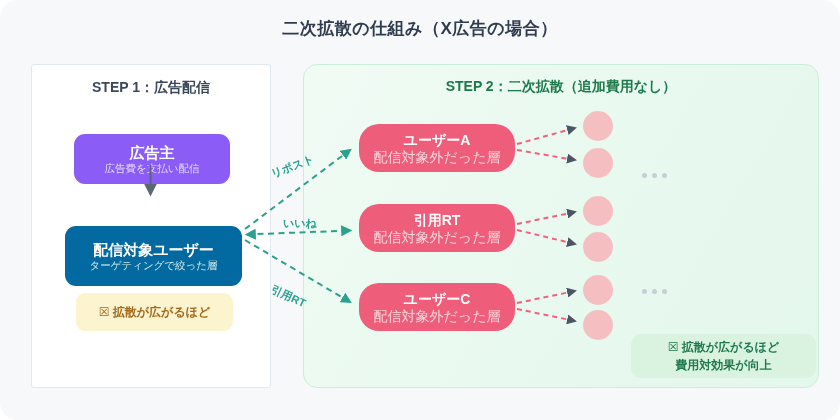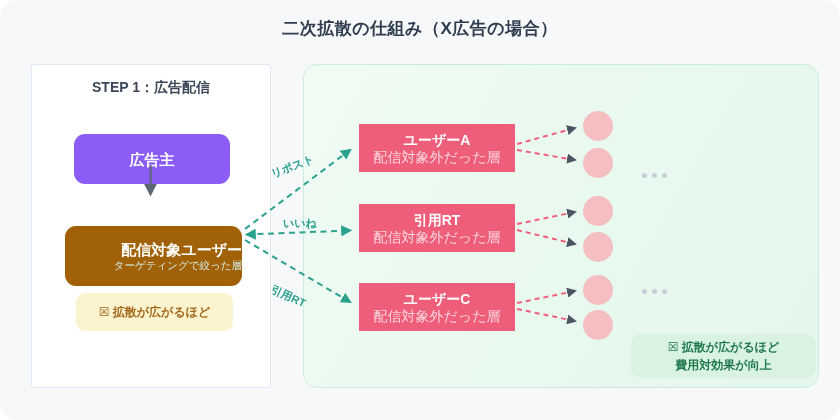--- a/index.html
+++ b/index.html
@@ -13,34 +13,34 @@
   .panel1{position:absolute;left:31px;top:64px;width:240px;height:324px;
           background:#ffffff;border:1px solid #e1e8f1;border-radius:3px;box-sizing:border-box;}
   .p1-heading{position:absolute;top:14px;left:0;width:100%;text-align:center;
           font-size:14px;font-weight:bold;color:#3b485a;}
   .node{position:absolute;border-radius:11px;color:#fff;text-align:center;
         display:flex;flex-direction:column;justify-content:center;gap:3px;margin-top:20px;}
   .node .t{font-size:15px;font-weight:bold;line-height:1;}
   .node .s{font-size:10.5px;line-height:1;}
   .adv-box{left:42px;top:49px;width:156px;height:50px;background:#8b5cf6;}
   .adv-box .s{color:#e7dcfc;}
-  .target-box{left:33px;top:141px;width:177px;height:60px;background:#a16207;text-align:right;}
+  .target-box{left:33px;top:141px;width:177px;height:60px;background:#0369a1;}
   .target-box .s{color:#d6efe9;}
   .billing-note{position:absolute;left:44px;top:228px;width:157px;height:38px;
         background:#fcf3cf;border-radius:9px;display:flex;align-items:center;justify-content:center;
         font-size:12px;font-weight:bold;color:#a2691b;}
 
   
   .panel2{position:absolute;left:303px;top:64px;width:516px;height:324px;
           background:linear-gradient(120deg,#f0fbf4 0%,#e8f9ef 55%,#e4f7ec 100%);
           border:1.5px solid #cbeeda;border-radius:14px;box-sizing:border-box;}
   .p2-heading{position:absolute;top:13px;left:0;width:100%;text-align:center;
           font-size:14px;font-weight:bold;color:#1c7a4a;}
   .user-box{position:absolute;left:55px;width:156px;height:48px;background:#ee5d79;
-          border-radius:0;color:#fff;text-align:center;display:flex;flex-direction:column;
+          border-radius:20px;color:#fff;text-align:center;display:flex;flex-direction:column;
           justify-content:center;gap:3px;}
   .user-box .t{font-size:14px;font-weight:bold;line-height:1;}
   .user-box .s{font-size:14px;line-height:1;color:#fbd7dc;}
   .u-a{top:59px;} .u-b{top:139px;} .u-c{top:218px;}
 
   .follower{position:absolute;width:30px;height:30px;border-radius:50%;background:#f5bfc1;}
   .f-a1{left:279px;top:46px;} .f-a2{left:279px;top:83px;}
   .f-b1{left:279px;top:131px;} .f-b2{left:279px;top:167px;}
   .f-c1{left:279px;top:210px;} .f-c2{left:279px;top:245px;}
 
@@ -66,31 +66,33 @@
 
 <div class="canvas">
 
   <div class="title">二次拡散の仕組み（X広告の場合）</div>
 
   <div class="panel1">
     <div class="p1-heading">STEP 1：広告配信</div>
 
     <div class="node adv-box">
       <div class="t">広告主</div>
+      <div class="s">広告費を支払い配信</div>
     </div>
 
     <div class="node target-box">
       <div class="t">配信対象ユーザー</div>
       <div class="s">ターゲティングで絞った層</div>
     </div>
 
     <div class="billing-note">☒ 拡散が広がるほど</div>
   </div>
 
   <div class="panel2">
+    <div class="p2-heading">STEP 2：二次拡散（追加費用なし）</div>
 
     <div class="user-box u-a">
       <div class="t">ユーザーA</div>
       <div class="s">配信対象外だった層</div>
     </div>
     <div class="user-box u-b">
       <div class="t">引用RT</div>
       <div class="s">配信対象外だった層</div>
     </div>
     <div class="user-box u-c">

